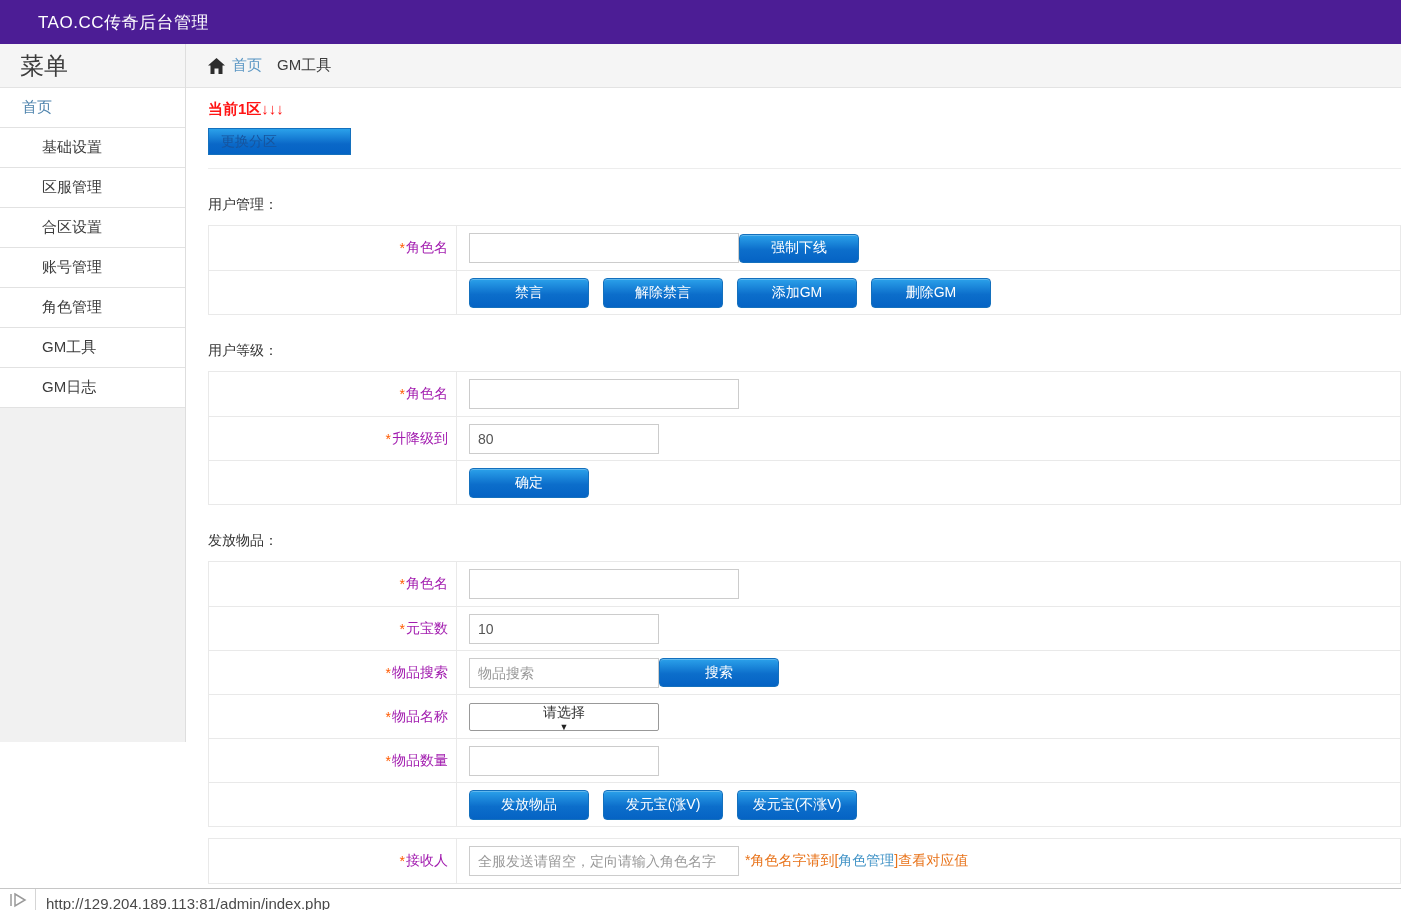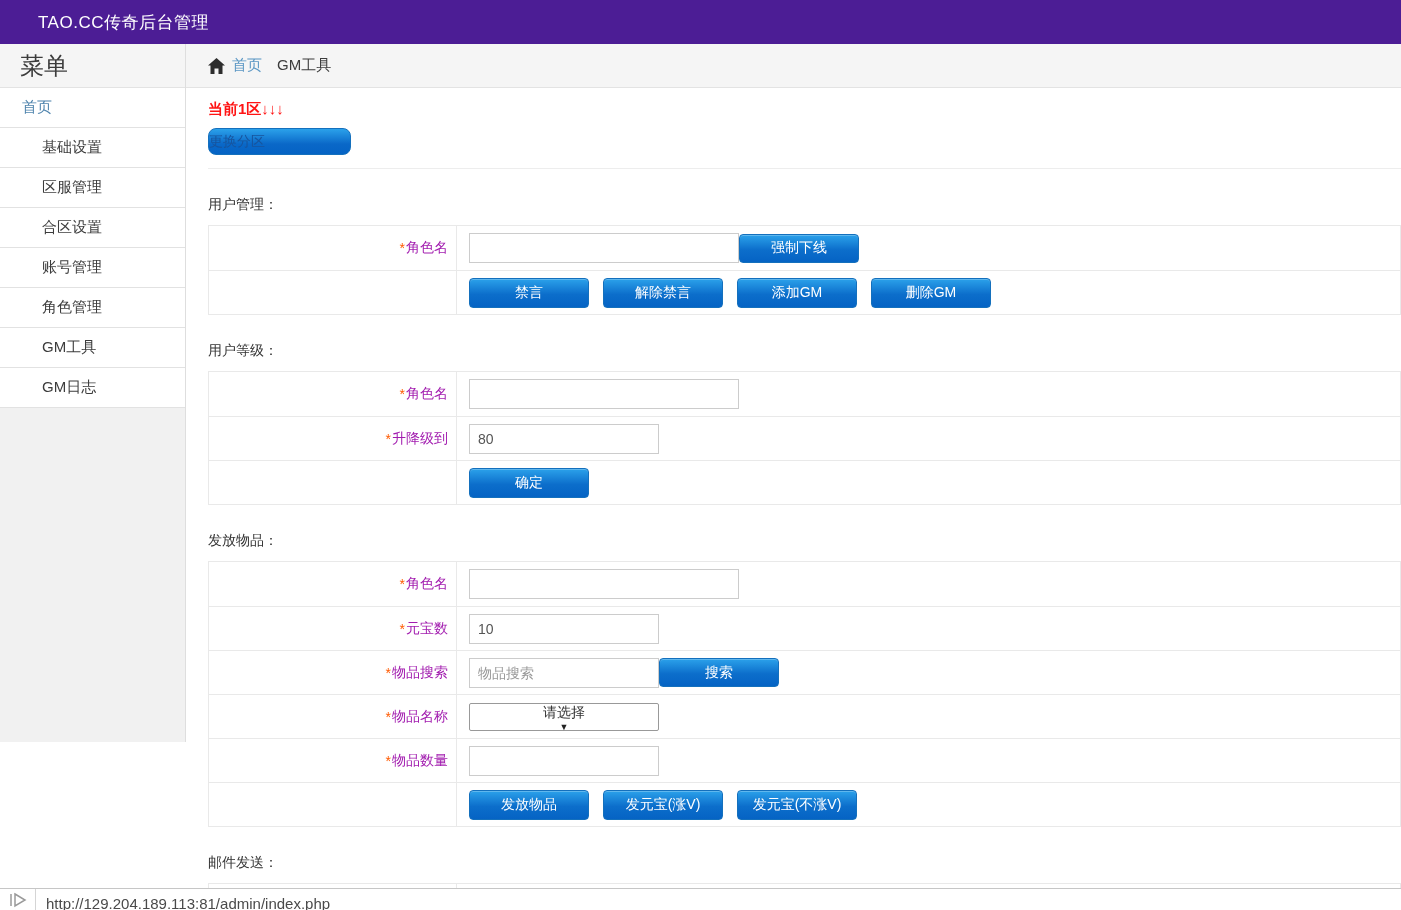--- a/index.html
+++ b/index.html
@@ -22,23 +22,23 @@
   
   .content { margin-left:186px; }
   .breadcrumb { height:44px; background:#f5f5f5; border-bottom:1px solid #e3e3e3;
     display:flex; align-items:center; padding-left:22px; font-size:15px; }
   .bc-home-icon { width:17px; height:16px; margin-right:7px; }
   .bc-home { color:#5b97c4; text-decoration:none; cursor:pointer; }
   .bc-current { color:#3c3c3c; margin-left:15px; }
 
   .main { padding-left:22px; background:#fff; }
   .notice { color:#ff1414; font-weight:bold; font-size:15px; padding-top:12px; }
-  .zone-btn { margin-top:9px; width:143px; height:27px; border:1px solid #1470bd; border-radius:8px;
+  .zone-btn { margin-top:9px; width:143px; height:27px; border:1px solid #1470bd; border-radius:0;
     background:linear-gradient(180deg,#2ba1ea 0%,#0a68c8 60%,#0563c4 100%);
-    color:#17549d; font-size:14px; display:flex; align-items:center; cursor:pointer; }
+    color:#17549d; font-size:14px; display:flex; align-items:center; padding-left:12px; cursor:pointer; }
   hr.sep { border:none; border-top:1px solid #ededed; margin:13px 0 0 0; }
 
   .sec-title { font-size:14px; color:#333; margin-top:27px; }
 
   .form-table { margin-top:11px; border:1px solid #e9e9e9; margin-right:0; }
   .row { display:flex; align-items:stretch; min-height:44px; }
   .row + .row { border-top:1px solid #e9e9e9; }
   .cell-label { width:248px; border-right:1px solid #e9e9e9; display:flex;
     align-items:center; justify-content:flex-end; padding-right:8px; }
   .cell-field { flex:1; display:flex; align-items:center; padding-left:12px; }
@@ -213,21 +213,20 @@
       <div class="row">
         <div class="cell-label"></div>
         <div class="cell-field">
           <button class="btn">发放物品</button>
           <button class="btn">发元宝(涨V)</button>
           <button class="btn">发元宝(不涨V)</button>
         </div>
       </div>
     </div>
 
-    <div class="sec-title">邮件发送：</div>
     <div class="form-table">
       <div class="row">
         <div class="cell-label">
           <span class="req">*</span>
           <span class="lbl">接收人</span>
         </div>
         <div class="cell-field">
           <input class="tin" type="text" placeholder="全服发送请留空，定向请输入角色名字" style="">
           <span class="hint">
             <span>*角色名字请到[</span><a class="hint-link">角色管理</a><span>]查看对应值</span>

